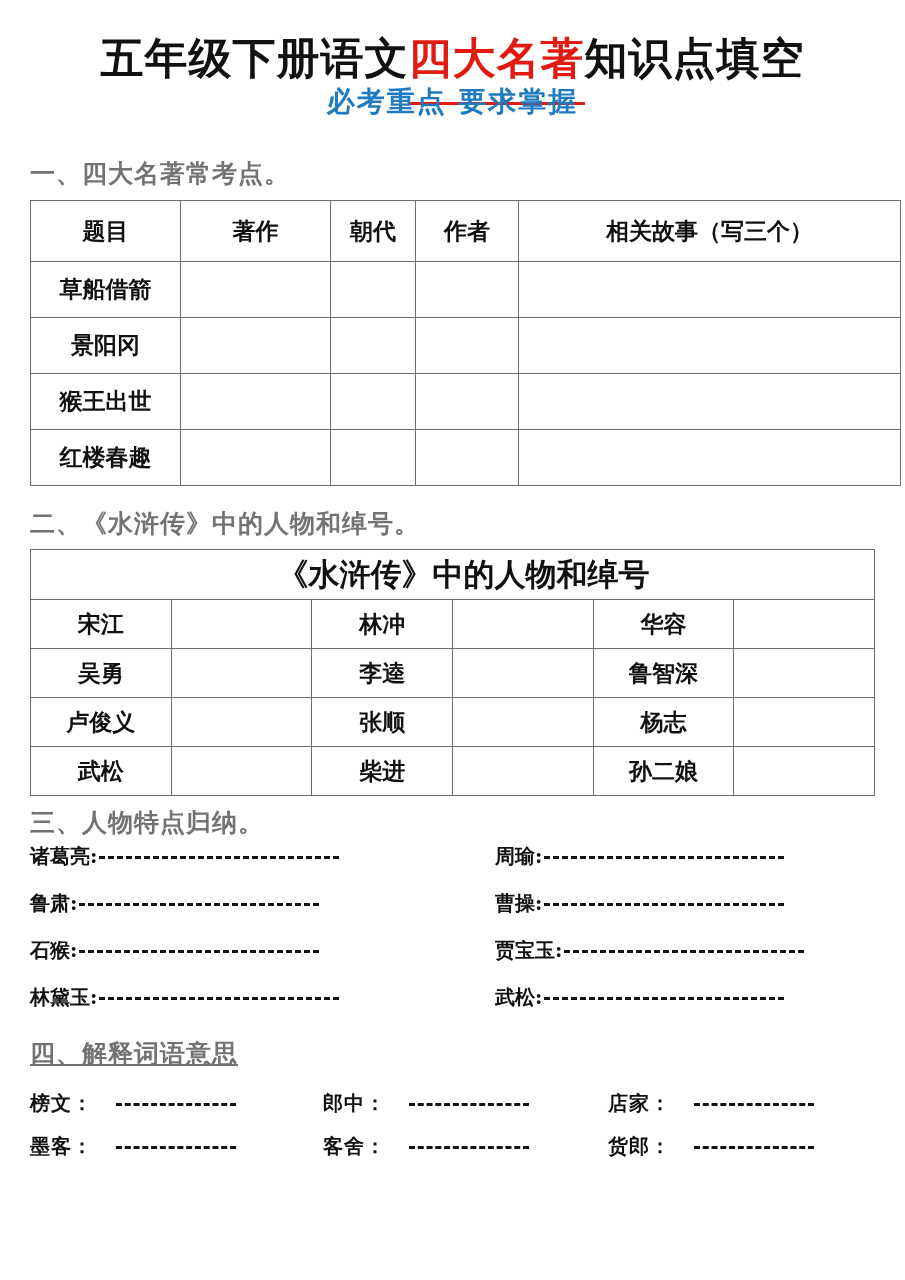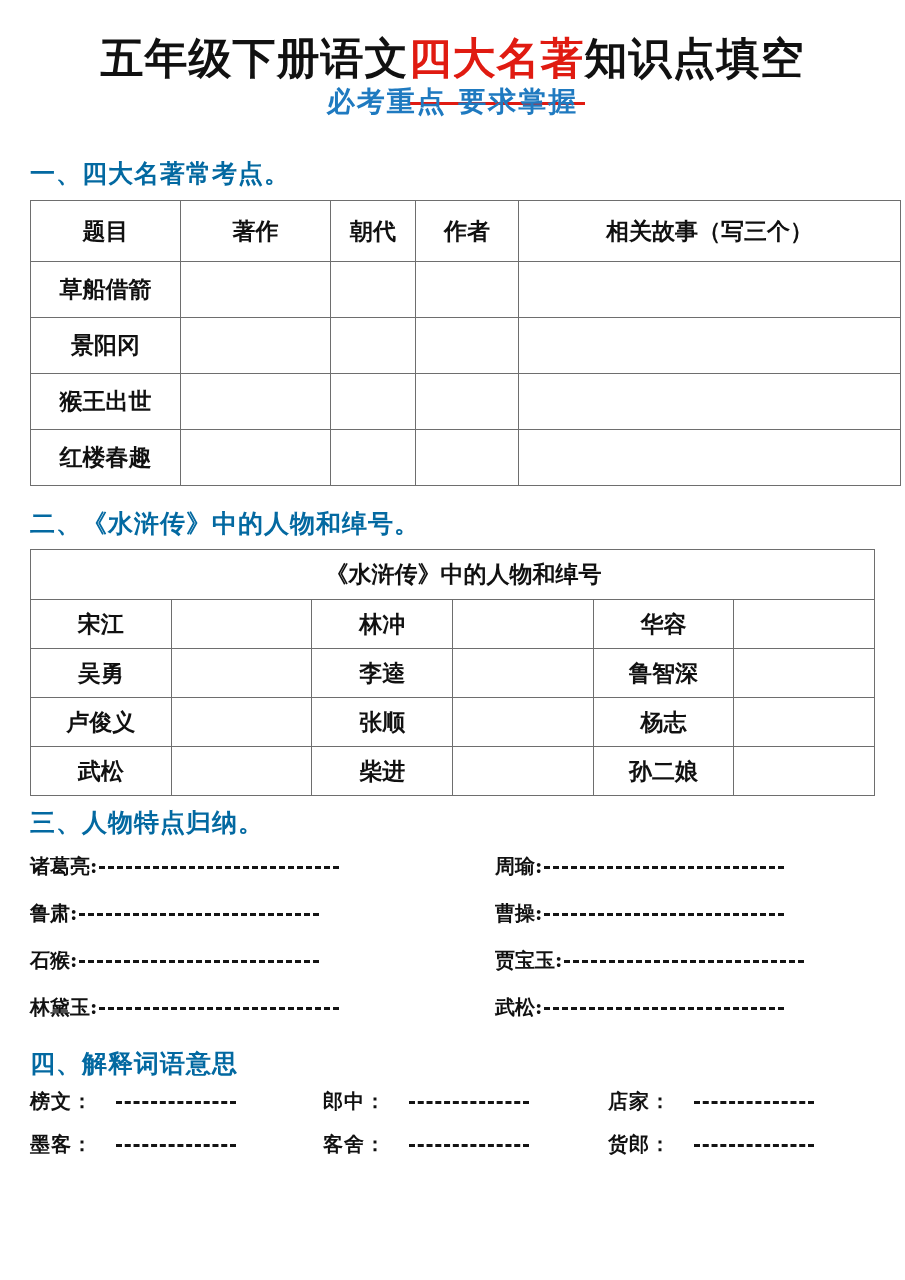--- a/index.html
+++ b/index.html
@@ -45,28 +45,28 @@
     font-size: 28px;
     font-weight: bold;
     color: #1f7ac0;
     letter-spacing: 2px;
   }
 
   
   .section-heading {
     font-size: 25px;
     font-weight: bold;
-    color: #0369a1;
+    color: #737373;
     letter-spacing: 1px;
     white-space: nowrap;
   }
   #sec1-heading { margin-top: 36px; margin-bottom: 10px; }
   #sec2-heading { margin-top: 21px; margin-bottom: 9px; }
-  #sec3-heading { margin-top: 10px; margin-bottom: 14px; }
-  #sec4-heading { margin-top: 6px;  margin-bottom: 8px; }
+  #sec3-heading { margin-top: 10px; margin-bottom: 4px; }
+  #sec4-heading { margin-top: 6px;  margin-bottom: 20px; text-decoration: underline; }
 
   
   table.sheet {
     border-collapse: collapse;
     width: 845px;
     table-layout: fixed;
   }
   table.sheet td {
     border: 1.4px solid #6e6e6e;
     text-align: center;
@@ -82,21 +82,21 @@
   #table-kaodian td { height: 55px; }
   #table-kaodian tr.head-row td { height: 60px; font-family: Liberation Serif, serif; }
   .c-timu   { width: 145px; }
   .c-zhuzuo { width: 145px; }
   .c-chao   { width: 80px; }
   .c-zuozhe { width: 98px; }
   .c-gushi  { width: 377px; }
 
   
   #table-shuihu td { height: 48px; }
-  #table-shuihu tr.head-row td { height: 49px; font-size: 23px; padding-left: 24px; }
+  #table-shuihu tr.head-row td { height: 49px; font-size: 31px; padding-left: 24px; }
   .s-name  { width: 140px; }
   .s-blank { width: 140px; }
 
   
   .blank-grid {
     width: 845px;
   }
   .blank-row {
     display: flex;
     align-items: baseline;

